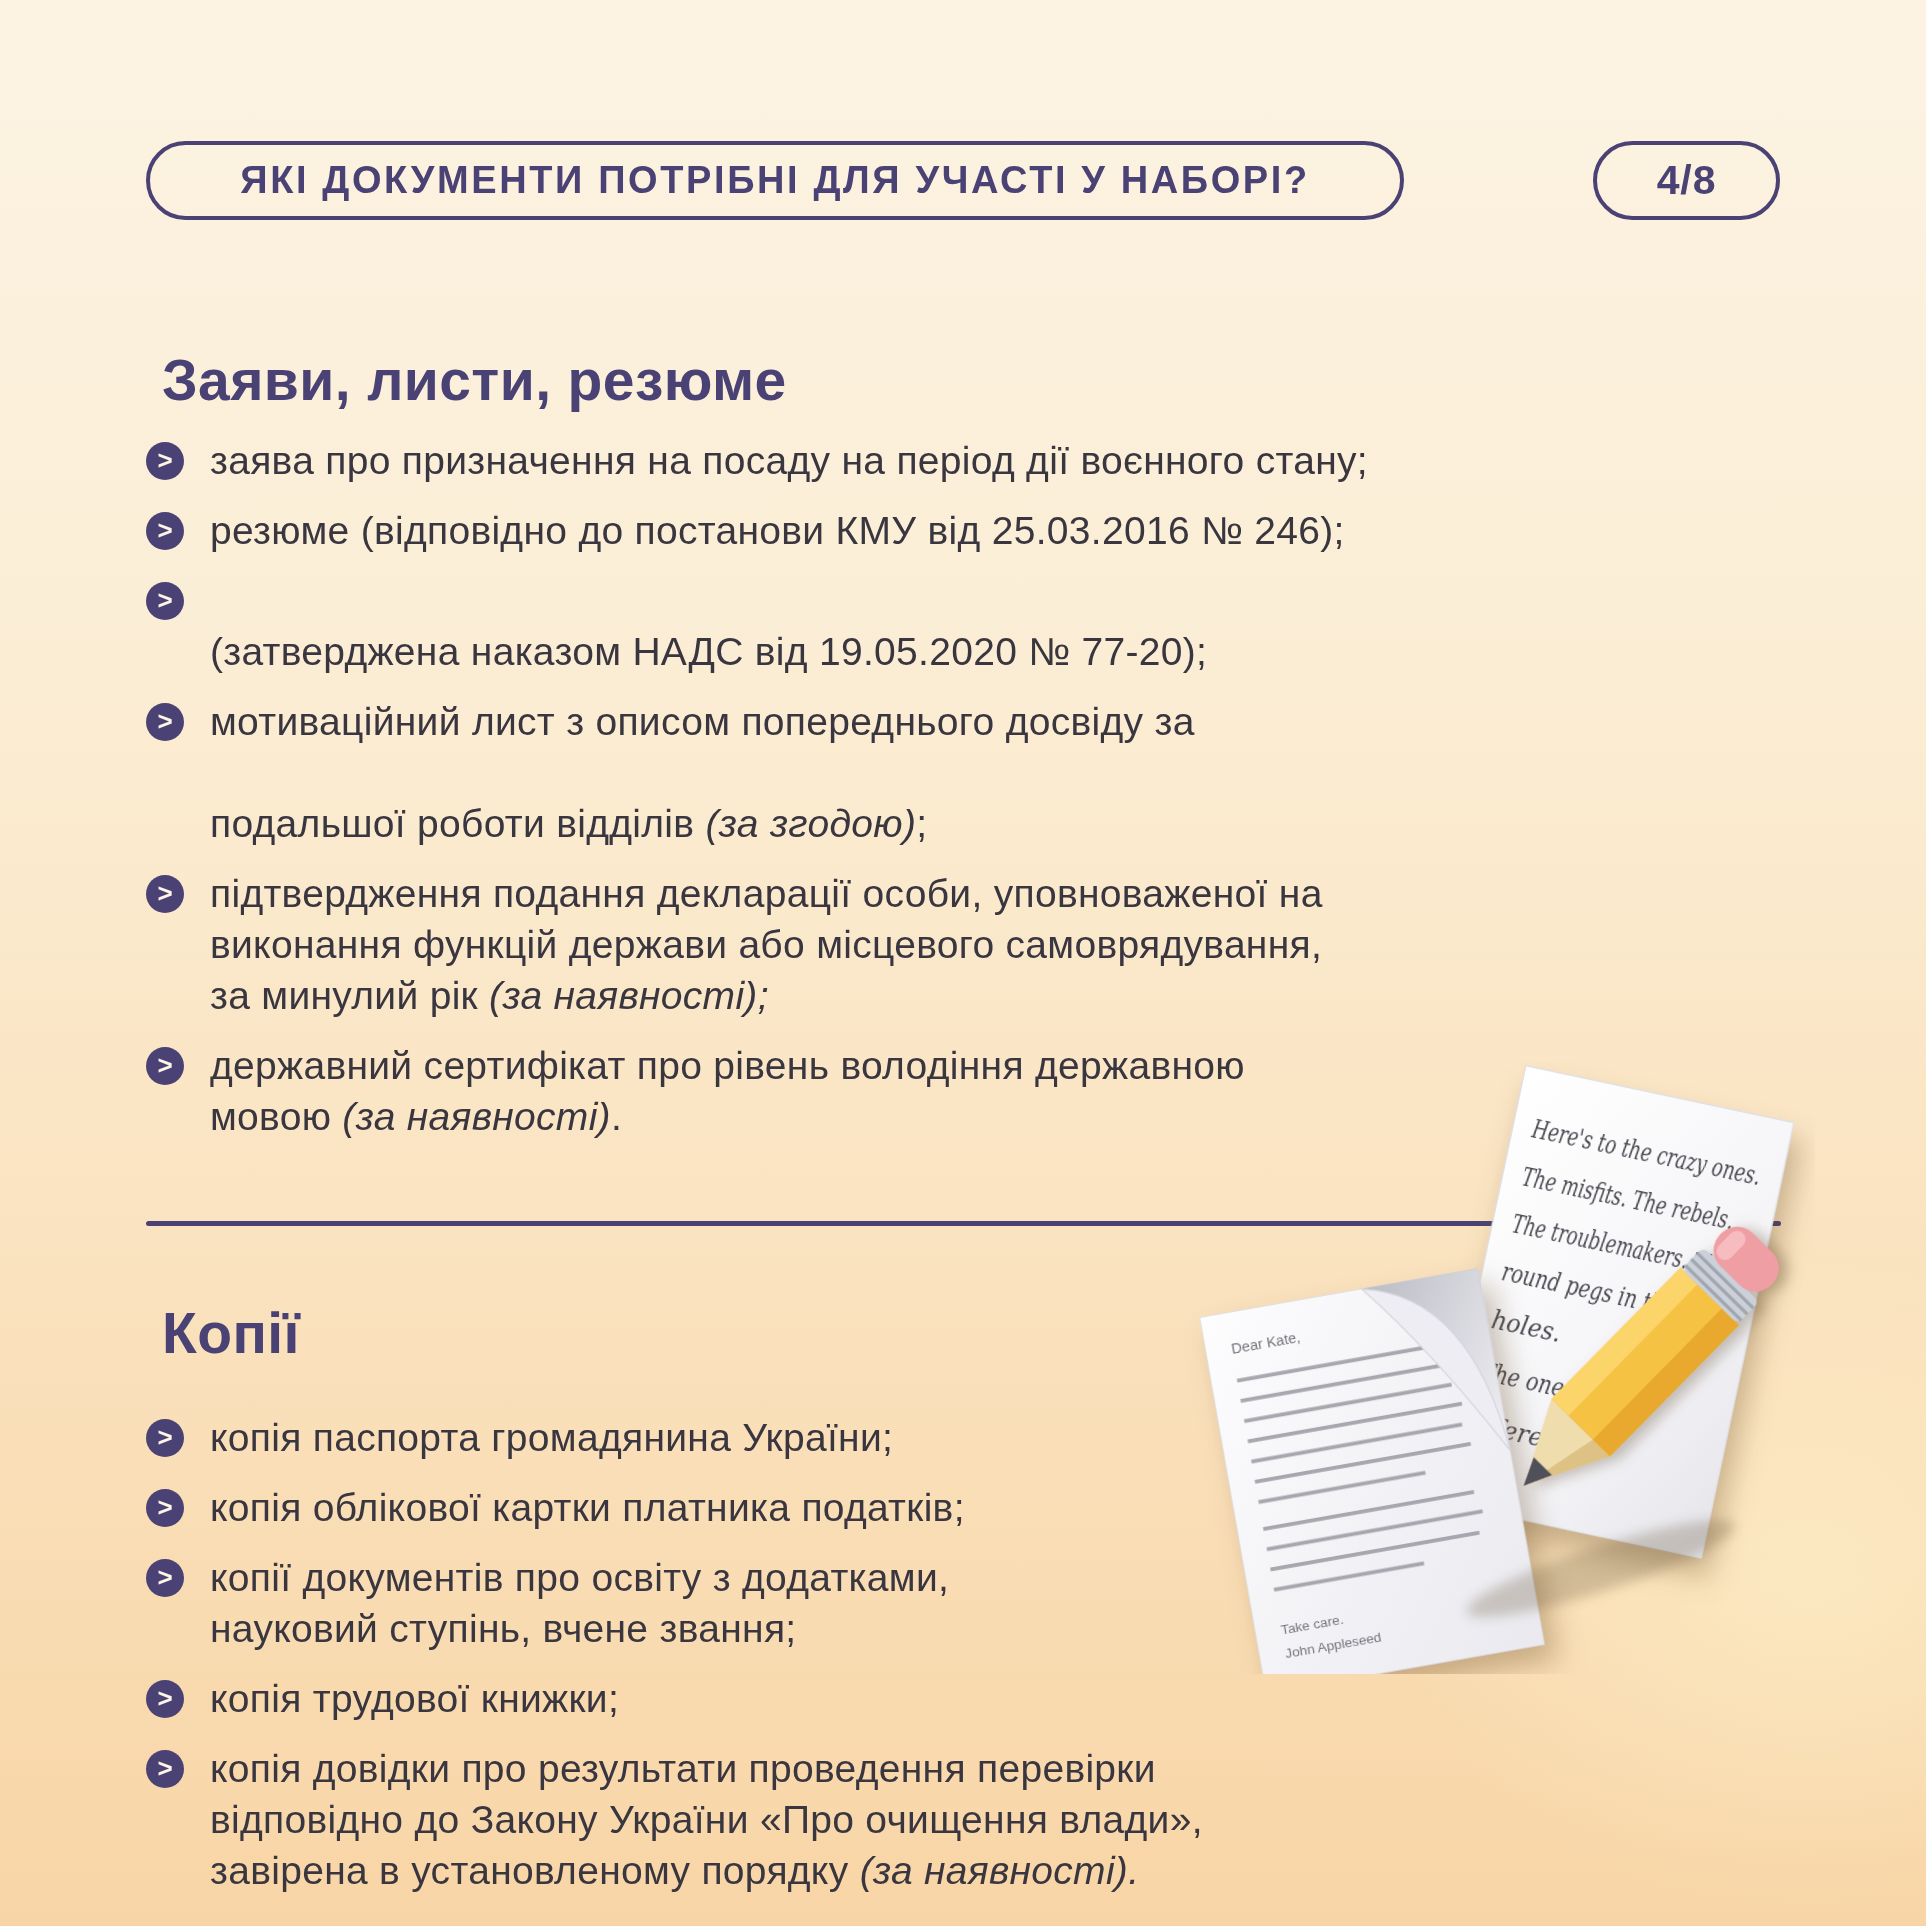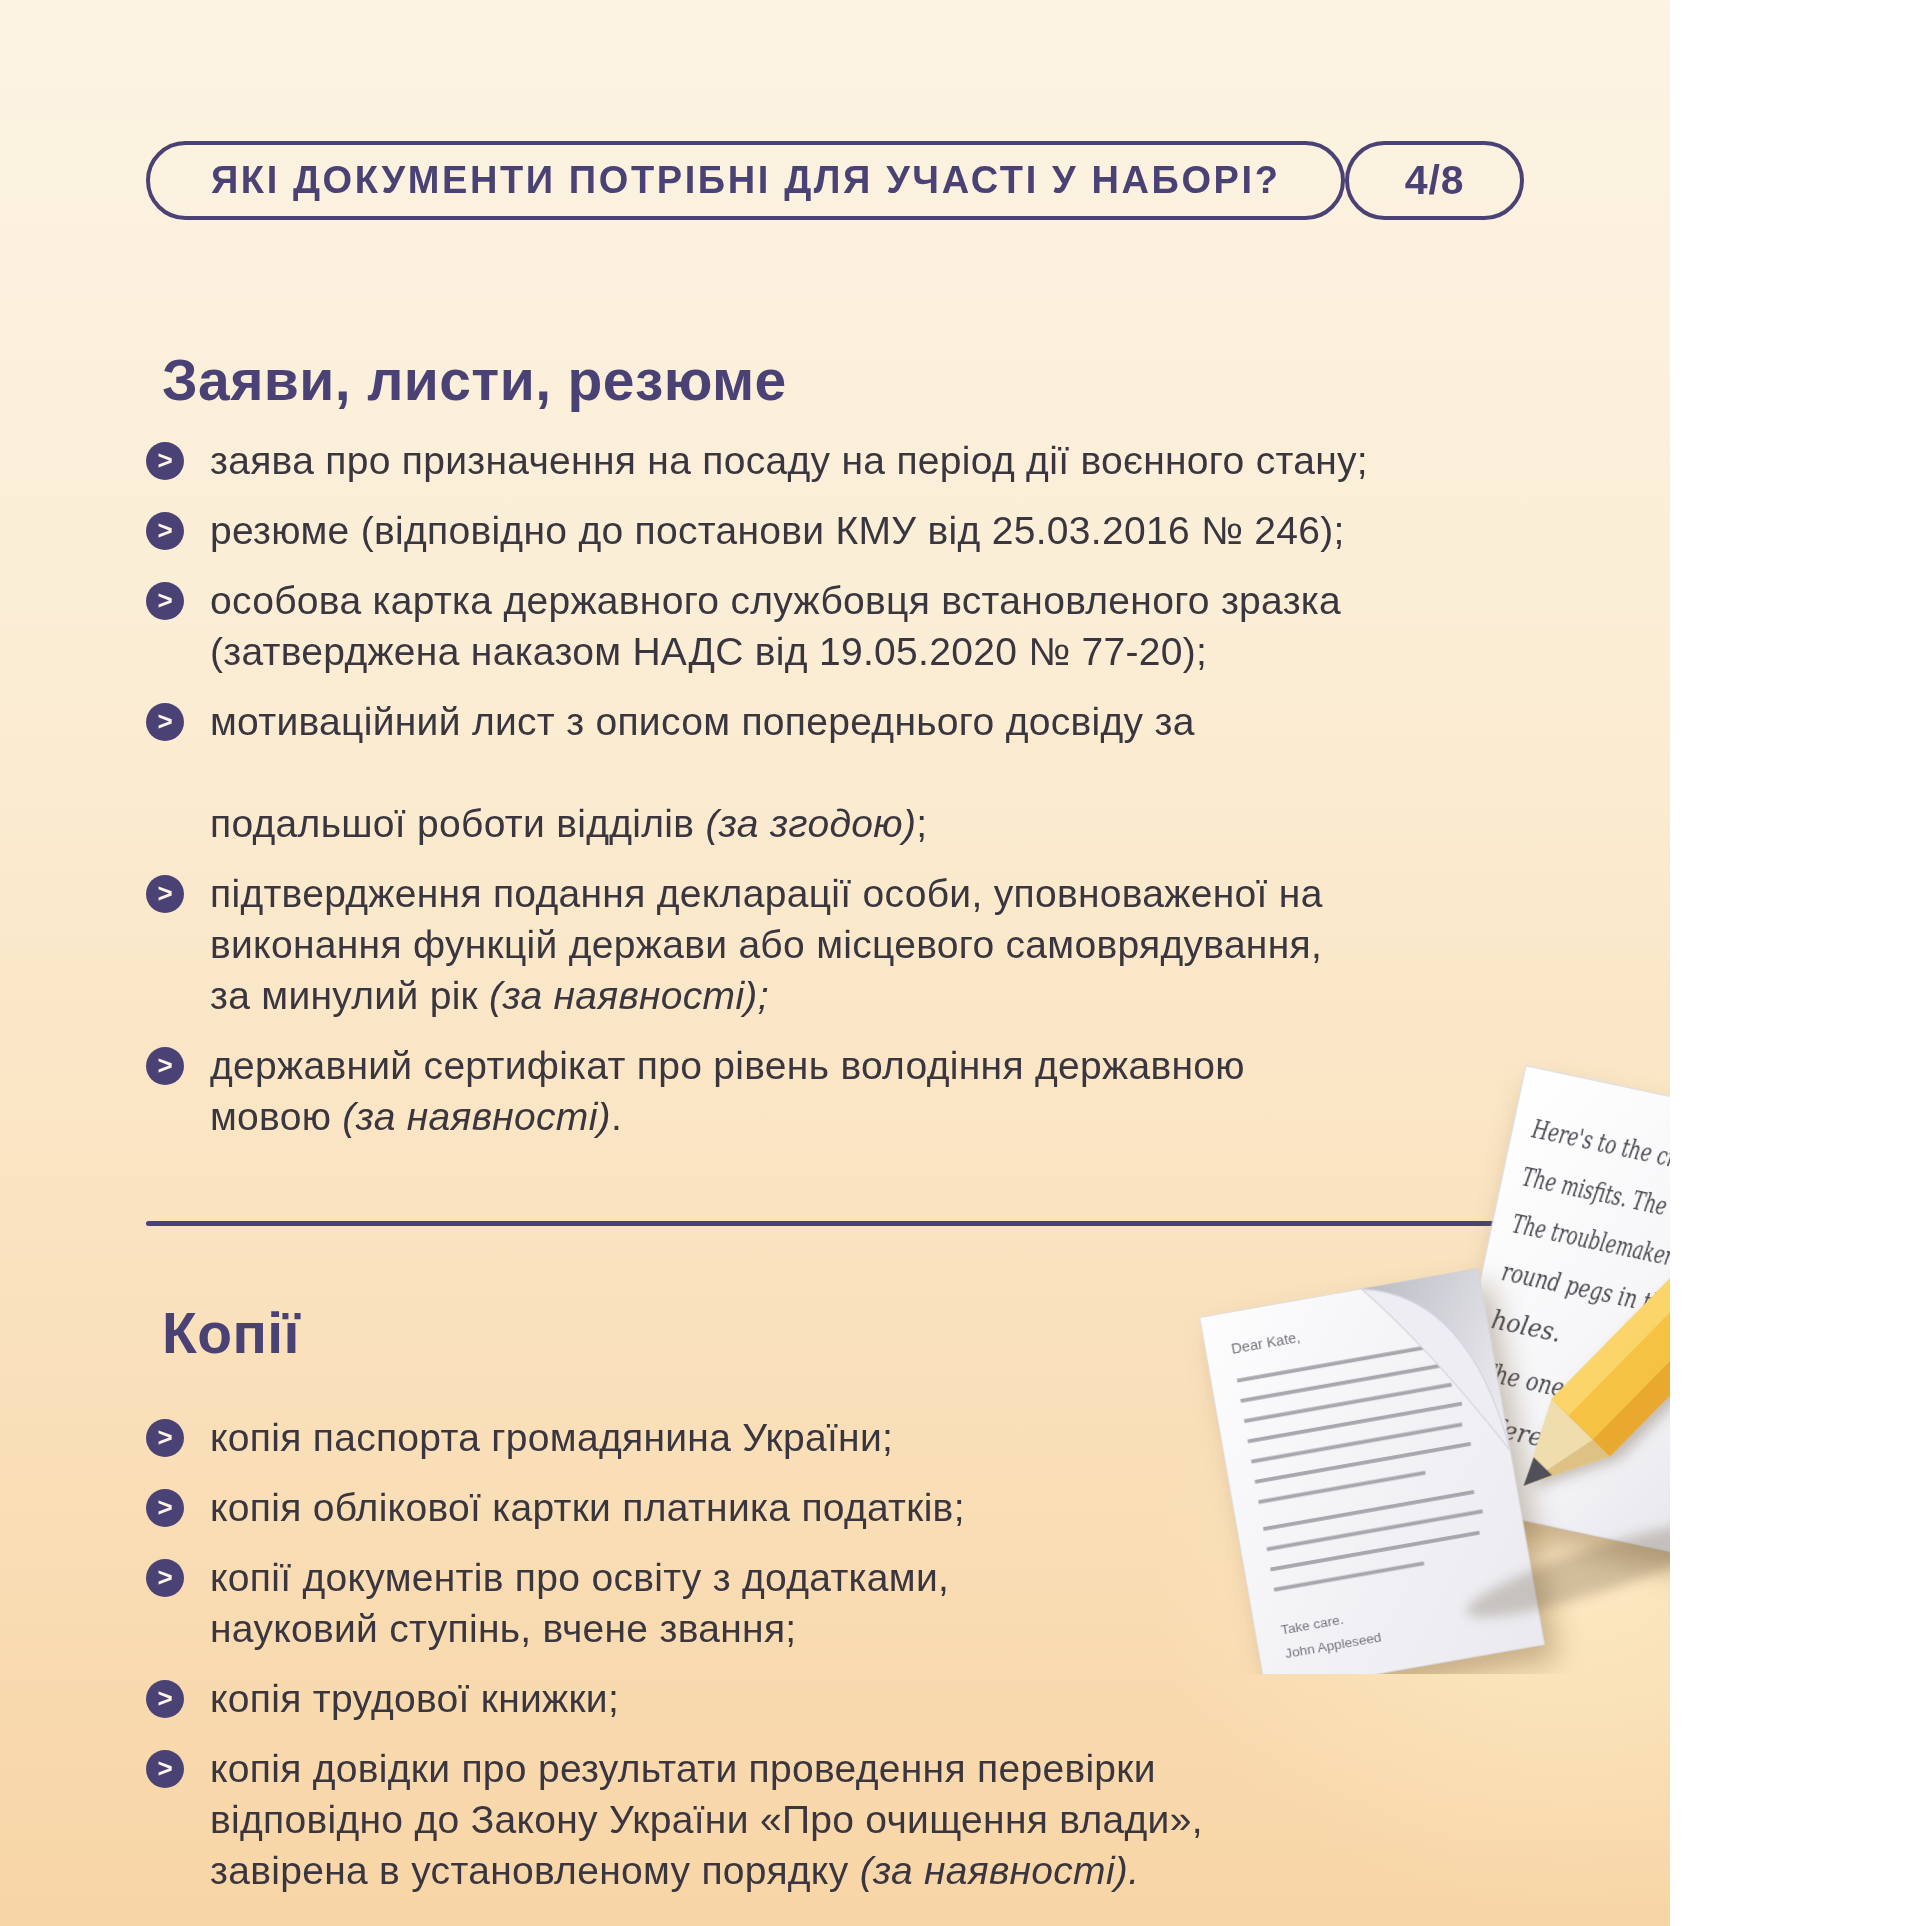--- a/index.html
+++ b/index.html
@@ -1,18 +1,18 @@
 <!DOCTYPE html>
 <html style="font-size:13.7px"><head>
 <meta charset="utf-8">
 <style>
   html,body{margin:0;padding:0;}
   .page{
     position:relative;
-    width:1670px;height:1926px;
+    width:1926px;height:1926px;
     overflow:hidden;
     box-sizing:border-box;
     font-family:"Liberation Sans","DejaVu Sans",sans-serif;
     background:
       radial-gradient(ellipse 599px 479px at 94% 82%, rgba(253,242,205,.55), rgba(253,242,205,0) 70%),
       linear-gradient(180deg,#fcf3e3 0%,#fbeed6 32%,#fae3c0 64%,#f8d5a6 100%);
   }
   .content{
     position:relative;
     padding:141px 146px 0 146px;
@@ -135,21 +135,21 @@
         <li class="doc-item">
           <span class="bullet">&gt;</span>
           <div class="item-text"><span>заява про призначення на посаду на період дії воєнного стану;</span></div>
         </li>
         <li class="doc-item">
           <span class="bullet">&gt;</span>
           <div class="item-text"><span>резюме (відповідно до постанови КМУ від 25.03.2016 № 246);</span></div>
         </li>
         <li class="doc-item">
           <span class="bullet">&gt;</span>
-          <div class="item-text"><span>особова картка державного службовця встановленого зразка</span><br><span>(затверджена наказом НАДС від 19.05.2020 № 77-20);</span></div>
+          <div class="item-text"><br><span>(затверджена наказом НАДС від 19.05.2020 № 77-20);</span></div>
         </li>
         <li class="doc-item">
           <span class="bullet">&gt;</span>
           <div class="item-text"><span>мотиваційний лист з описом попереднього досвіду за</span><br><br><span>подальшої роботи відділів </span><em>(за згодою)</em><span>;</span></div>
         </li>
         <li class="doc-item">
           <span class="bullet">&gt;</span>
           <div class="item-text"><span>підтвердження подання декларації особи, уповноваженої на</span><br><span>виконання функцій держави або місцевого самоврядування,</span><br><span>за минулий рік </span><em>(за наявності);</em></div>
         </li>
         <li class="doc-item">

